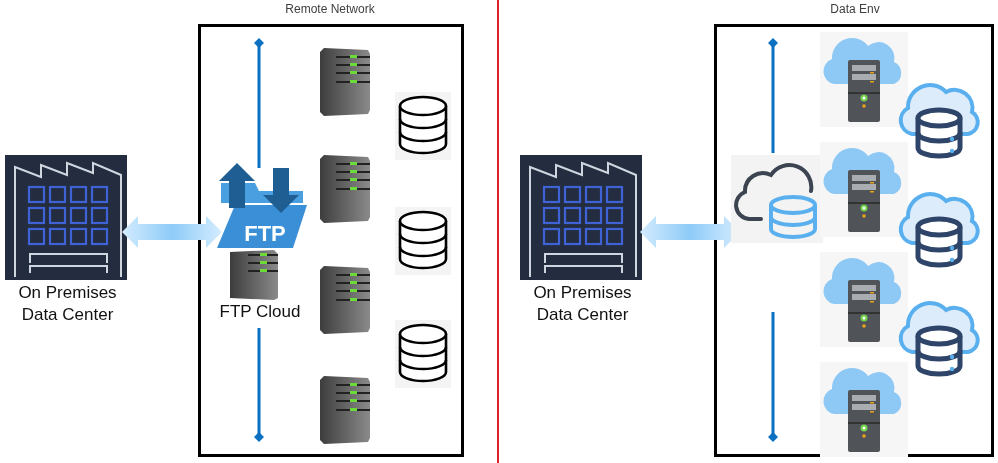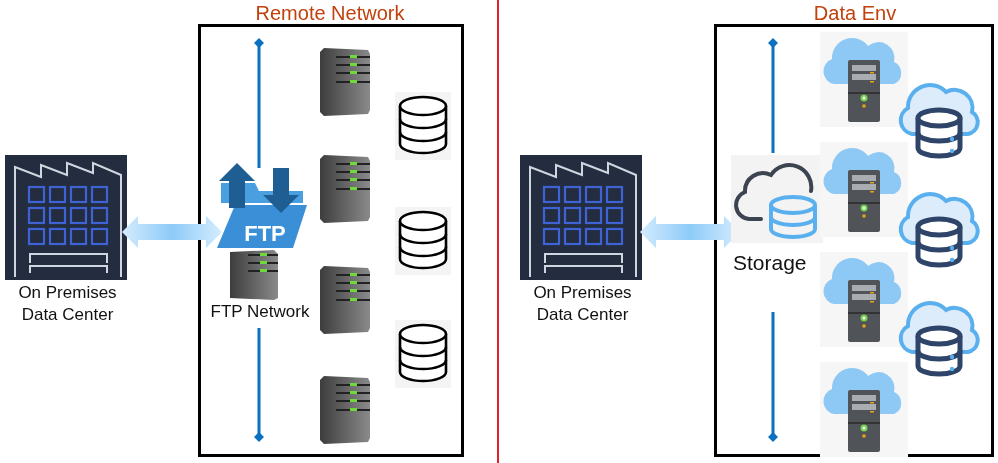--- a/index.html
+++ b/index.html
@@ -1,19 +1,19 @@
 <!DOCTYPE html>
 <html><head>
 <meta charset="utf-8">
 <style>
   html, body { margin:0; padding:0; background:#ffffff; }
   body { width:998px; height:463px; position:relative; overflow:hidden; font-family:"Liberation Sans", "DejaVu Sans", sans-serif; }
   .abs { position:absolute;text-align:center; }
   .label { font-size:17px; color:#111; text-align:center; line-height:22px; }
-  .title { font-size:20px; color:#c2410c; text-align:center; }
+  .title { font-size:12px; color:#404040; text-align:center; }
   .box { border:3px solid #000; box-sizing:border-box; background:#fff; }
   .divider { position:absolute; left:497px; top:0; width:2px; height:463px; background:#e0212b; }
   svg { display:block; overflow:visible; }
 </style>
 </head>
 <body>
 
 <div class="divider"></div>
 
 <div class="abs title" style="left:200px; top:2px; width:260px;">Remote Network</div>
@@ -93,21 +93,21 @@
       </defs>
     <polygon points="0,2 44,0 48,4 48,48 44,50 0,48" fill="url(#gs)"></polygon>
     <rect x="18" y="4" width="30" height="2" fill="#222"></rect>
       <rect x="30" y="3" width="7" height="3" fill="#6ddc3a"></rect>
     <rect x="18" y="12" width="30" height="2" fill="#222"></rect>
       <rect x="30" y="11" width="7" height="3" fill="#6ddc3a"></rect>
     <rect x="18" y="20" width="30" height="2" fill="#222"></rect>
       <rect x="30" y="19" width="7" height="3" fill="#6ddc3a"></rect>
   </svg>
 </div>
-<div class="abs label" style="left:205px; top:301px; width:110px;">FTP Network</div>
+<div class="abs label" style="left:205px; top:301px; width:110px;">FTP Cloud</div>
 
 <div class="abs" style="left:320px; top:48px;">
   <svg width="52" height="68" viewBox="0 0 52 68">
     <defs>
         <linearGradient id="gt" x1="0" x2="1">
           <stop offset="0" stop-color="#3d3d3d"></stop>
           <stop offset="1" stop-color="#8a8a8a"></stop>
         </linearGradient>
       </defs>
     <polygon points="0,4 4,0 48,2 50,6 50,62 48,66 4,68 0,64" fill="url(#gt)"></polygon>
@@ -249,21 +249,20 @@
     <rect x="0" y="0" width="92" height="88" fill="#f3f3f3"></rect>
     <path d="M30,64 L18,64 A14,14 0 0 1 14,37 A18,18 0 0 1 40,20 A22,22 0 0 1 80,36" fill="none" stroke="#3b4450" stroke-width="4" stroke-linecap="round"></path>
     <g fill="none" stroke="#5ab0ee" stroke-width="4">
       <ellipse cx="62" cy="50" rx="22" ry="8"></ellipse>
       <path d="M40,50 L40,74 A22,8 0 0 0 84,74 L84,50"></path>
       <path d="M40,62 A22,8 0 0 0 84,62"></path>
     </g>
   </svg>
 </div>
 <div class="abs" style="left:733px; top:248px; font-size:21px; line-height:30px; color:#111;">
-  <div>Storage</div>
 </div>
 
 <div class="abs" style="left:820px; top:32px;">
   <svg width="88" height="95" viewBox="0 0 88 95">
     <rect x="0" y="0" width="88" height="95" fill="#f6f6f6"></rect>
     <path d="M14,52 A13,13 0 0 1 12,27 A20,20 0 0 1 48,14 A16,16 0 0 1 74,30 A12,12 0 0 1 74,52 Z" fill="#8ec9f5"></path>
     <rect x="28" y="28" width="32" height="62" rx="2" fill="#505458"></rect>
     <rect x="32" y="33" width="24" height="6" fill="#a9adb1"></rect>
       <rect x="32" y="42" width="24" height="6" fill="#a9adb1"></rect>
     <rect x="50" y="40" width="4" height="1.5" fill="#e8a317"></rect>

